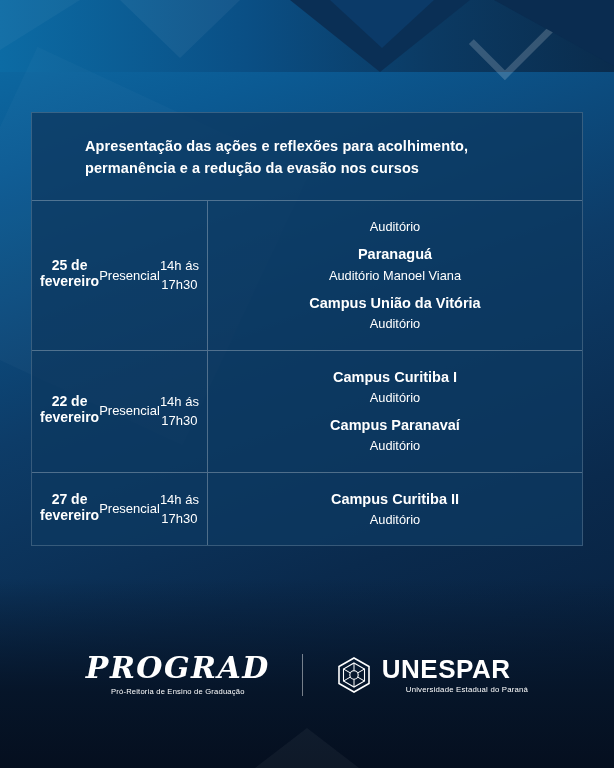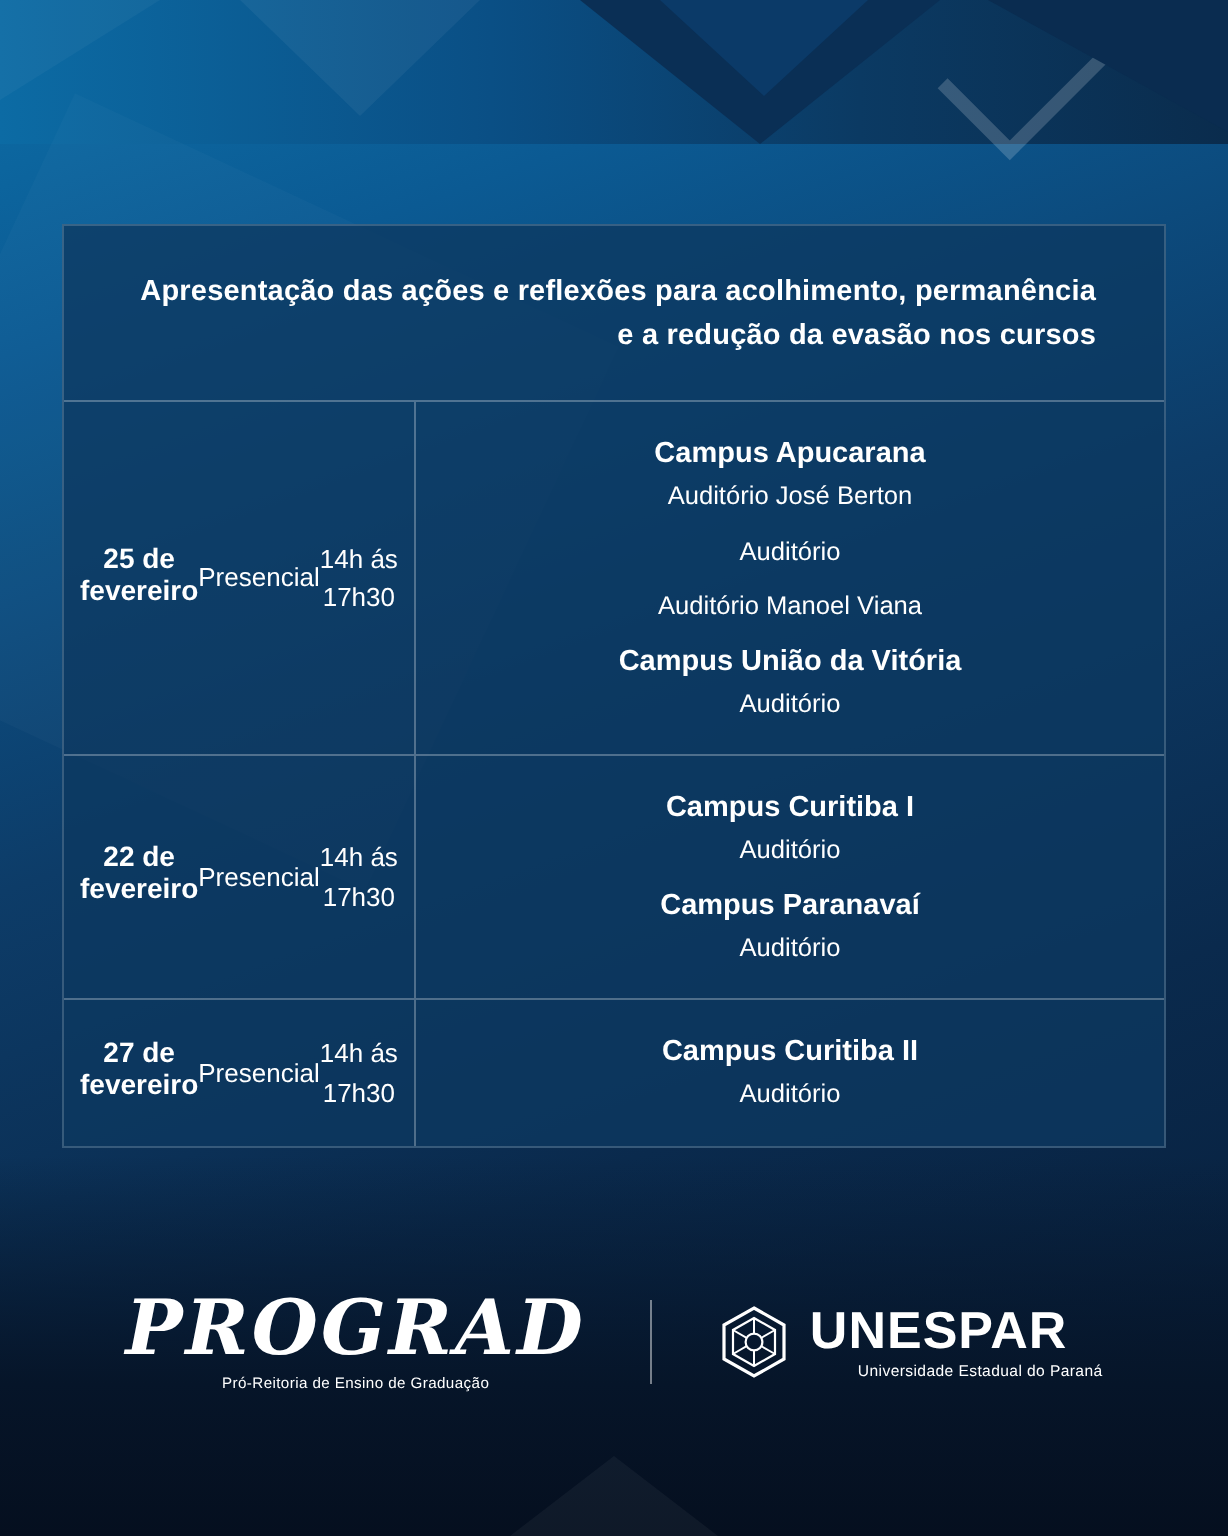--- a/index.html
+++ b/index.html
@@ -94,22 +94,22 @@
   .card {
     position: absolute;
     top: 112px;
     left: 31px;
     width: 552px;
     background: rgba(13, 56, 96, 0.78);
     border: 1px solid rgba(255,255,255,0.18);
     box-sizing: border-box;
   }
   .card-title {
-    padding: 22px 34px 20px 34px;
-    text-align: right;
+    padding: 22px 34px 20px 53px;
+    text-align: left;
     color: #ffffff;
     font-size: 14.5px;
     font-weight: bold;
     line-height: 1.55;
     letter-spacing: 0.1px;
     border-bottom: 1px solid rgba(255,255,255,0.28);
   }
   .row {
     display: flex;
     border-bottom: 1px solid rgba(255,255,255,0.28);
@@ -177,21 +177,21 @@
     justify-content: center;
     gap: 18px;
   }
   .logo-prograd {
     text-align: center;
     color: #ffffff;
     padding-right: 14px;
   }
   .logo-prograd .word {
     font-family: "DejaVu Serif", serif;
-    font-size: 38px;
+    font-size: 30px;
     font-weight: bold;
     font-style: italic;
     letter-spacing: 1.5px;
     line-height: 1;
   }
   .logo-prograd .tag {
     font-size: 7.6px;
     letter-spacing: 0.2px;
     margin-top: 4px;
   }
@@ -246,27 +246,24 @@
     <div class="card-title">Apresentação das ações e reflexões para acolhimento, permanência e a redução da evasão nos cursos</div>
 
     <div class="row">
       <div class="cell-date">
         <div class="date-main">25 de fevereiro</div>
         <div class="date-sub">Presencial</div>
         <div class="date-sub">14h ás 17h30</div>
       </div>
       <div class="cell-places">
         <div class="place">
-          <div class="place-name">Campus Apucarana</div>
-          <div class="place-venue">Auditório José Berton</div>
-        </div>
-        <div class="place">
-          <div class="place-venue">Auditório</div>
-        </div>
-        <div class="place">
+          <div class="place-venue">Auditório</div>
+        </div>
+        <div class="place">
+          <div class="place-name">Paranaguá</div>
           <div class="place-venue">Auditório Manoel Viana</div>
         </div>
         <div class="place">
           <div class="place-name">Campus União da Vitória</div>
           <div class="place-venue">Auditório</div>
         </div>
       </div>
     </div>
 
     <div class="row">

